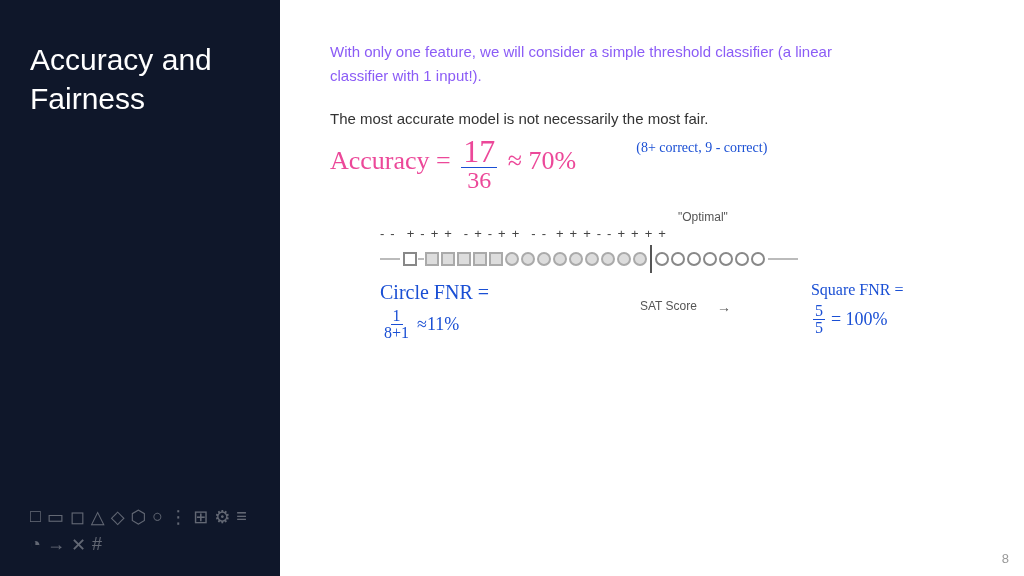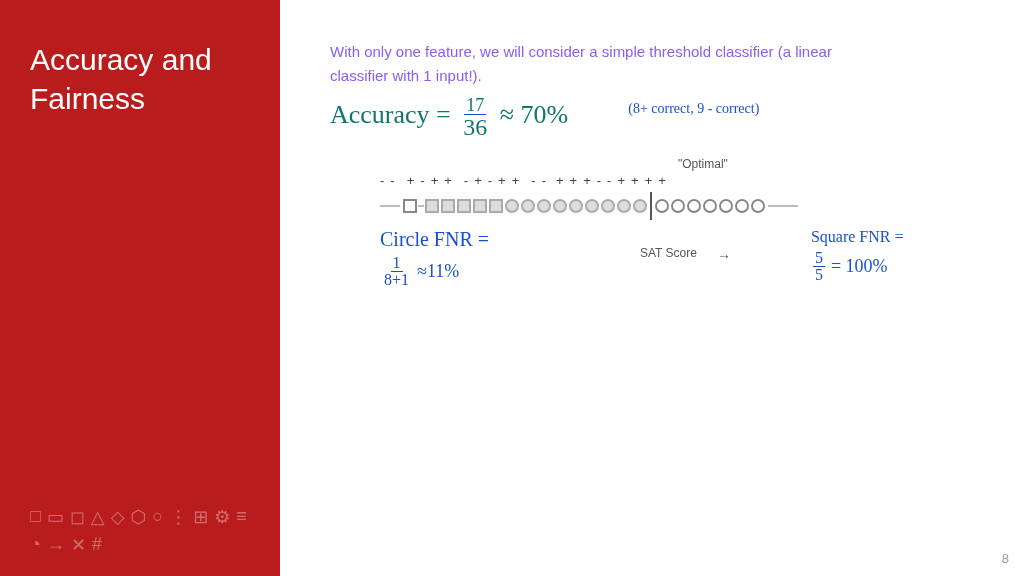--- a/index.html
+++ b/index.html
@@ -9,21 +9,21 @@
       display: flex;
       font-family: 'Segoe UI', Arial, sans-serif;
       overflow: hidden;
       background: #fff;
     }
 
     
     .left-panel {
       width: 280px;
       min-width: 280px;
-      background: #b91c1c;
+      background: #0f172a;
       display: flex;
       flex-direction: column;
       justify-content: space-between;
       padding: 40px 30px 20px 30px;
       position: relative;
     }
     .left-panel-title {
       color: #fff;
       font-size: 30px;
       font-weight: 300;
@@ -66,37 +66,37 @@
     
     .formula-area {
       display: flex;
       align-items: flex-start;
       margin-top: 8px;
       gap: 60px;
     }
 
     .accuracy-formula {
       font-family: 'Comic Sans MS', 'Chalkboard SE', cursive;
-      color: #0f766e;
+      color: #ec4899;
       font-size: 26px;
       white-space: nowrap;
     }
 
     .fraction-inline {
       display: inline-flex;
       flex-direction: column;
       align-items: center;
       vertical-align: middle;
       margin: 0 4px;
       line-height: 1;
     }
     .fraction-inline .num {
       border-bottom: 1.5px solid #1a4fd4;
       padding: 0 2px;
-      font-size: 18px;
+      font-size: 32px;
     }
     .fraction-inline .den {
       padding: 0 2px;
       font-size: 24px;
     }
 
     .accuracy-note {
       font-family: 'Comic Sans MS', 'Chalkboard SE', cursive;
       color: #1a4fd4;
       font-size: 14px;
@@ -262,20 +262,21 @@
     <span class="icon-shape">→</span>
     <span class="icon-shape">✕</span>
     <span class="icon-shape">#</span>
   </div>
 </div>
 
 <div class="right-panel">
 
   <p class="intro-text">With only one feature, we will consider a simple threshold classifier (a linear classifier with 1 input!).</p>
 
+  <p class="subtitle-text">The most accurate model is not necessarily the most fair.</p>
 
   <div class="formula-area">
     <div class="accuracy-formula">
       <span>Accuracy = </span>
       <span class="fraction-inline">
         <span class="num">17</span>
         <span class="den">36</span>
       </span>
       <span> ≈ </span>
       <span>70%</span>

